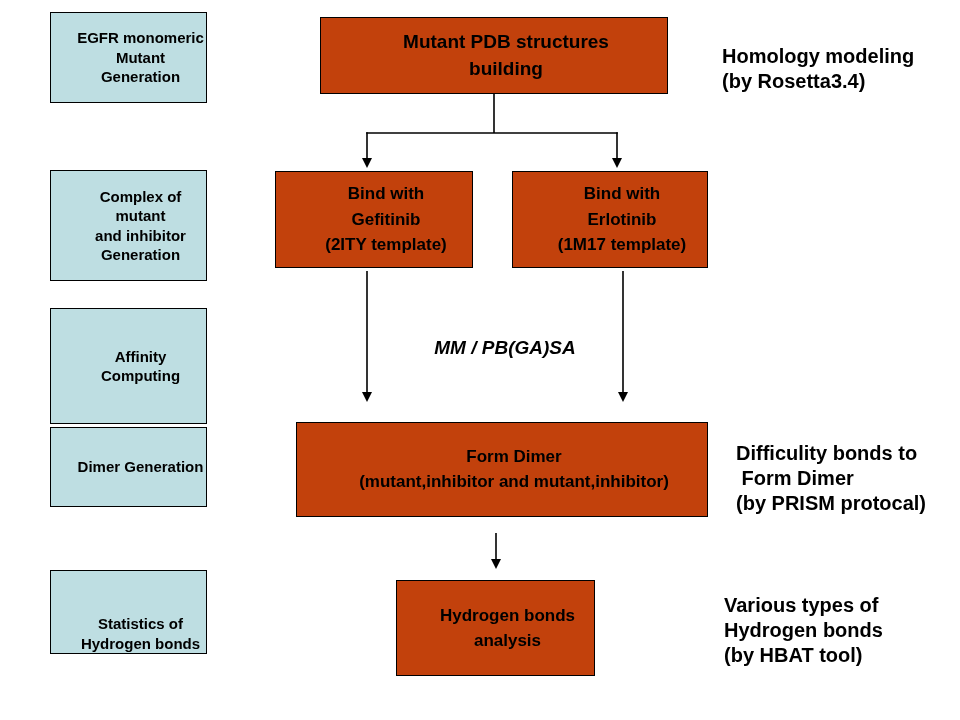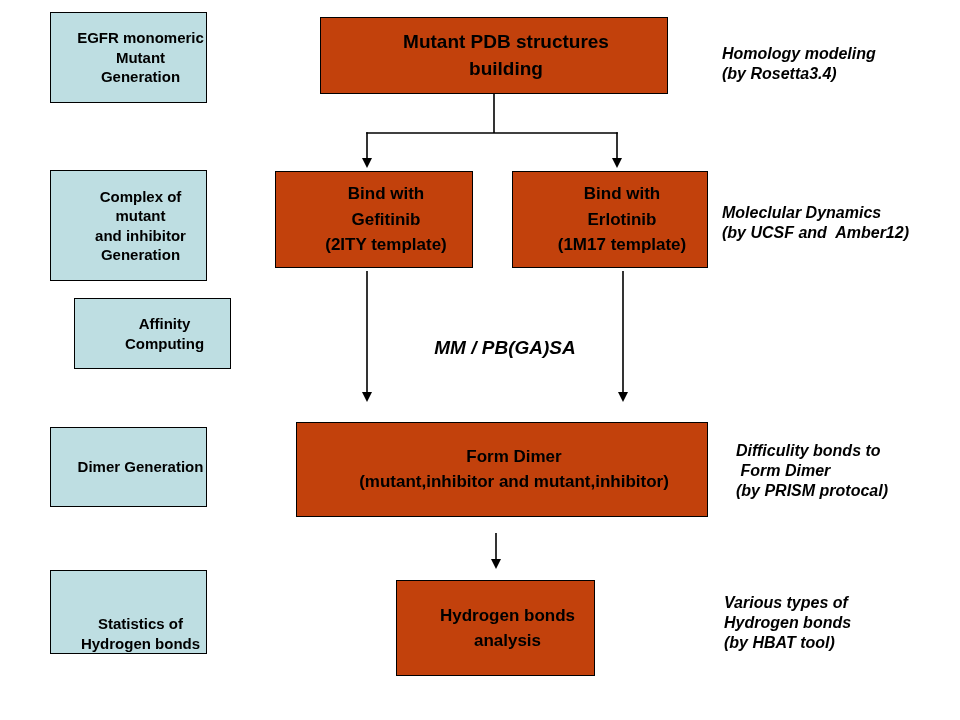--- a/index.html
+++ b/index.html
@@ -37,37 +37,36 @@
     line-height: 1.3;
   }
   .flowbox {
     background: #c2410c;
     border: 1px solid #000000;
     font-size: 17px;
     line-height: 1.5;
   }
   .annotation {
     position: absolute;
-    font-style: italic;
     font-weight: bold;
-    font-size: 16px;
+    font-size: 20px;
     line-height: 1.25;
     white-space: pre-wrap;
   }
   .free-label {
     position: absolute;
     font-style: italic;
     font-weight: bold;
     font-size: 19px;
     white-space: pre;
   }
   
   #stage-0 { top: 12px;  height: 91px; }
   #stage-1 { top: 170px; height: 111px; }
-  #stage-2 { top: 298px; height: 71px; margin-left: 24px; }
+  #stage-2 { top: 308px; height: 116px; }
   #stage-3 { top: 427px; height: 80px; }
   #stage-4 { top: 570px; height: 84px; align-items: flex-end; }
 
   #node-top      { left: 320px; top: 17px;  width: 348px; height: 77px; font-size: 19px; line-height: 1.4; }
   #node-gefitinib{ left: 275px; top: 171px; width: 198px; height: 97px; }
   #node-erlotinib{ left: 512px; top: 171px; width: 196px; height: 97px; }
   #node-dimer    { left: 296px; top: 422px; width: 412px; height: 95px; line-height: 1.45; }
   #node-hbond    { left: 396px; top: 580px; width: 199px; height: 96px; }
 
   #annotation-0 { left: 722px; top: 44px; }
@@ -136,22 +135,20 @@
     <span>Form Dimer
 (mutant,inhibitor and mutant,inhibitor)</span>
   </div>
   <div class="node flowbox" id="node-hbond">
     <span>Hydrogen bonds
 analysis</span>
   </div>
 
   <div class="annotation" id="annotation-0">Homology modeling
 (by Rosetta3.4)</div>
-  <div class="annotation" id="annotation-1">Moleclular Dynamics
-(by UCSF and  Amber12)</div>
   <div class="annotation" id="annotation-2">Difficulity bonds to
  Form Dimer
 (by PRISM protocal)</div>
   <div class="annotation" id="annotation-3">Various types of
 Hydrogen bonds
 (by HBAT tool)</div>
 
 </div>
 
 </body></html>

